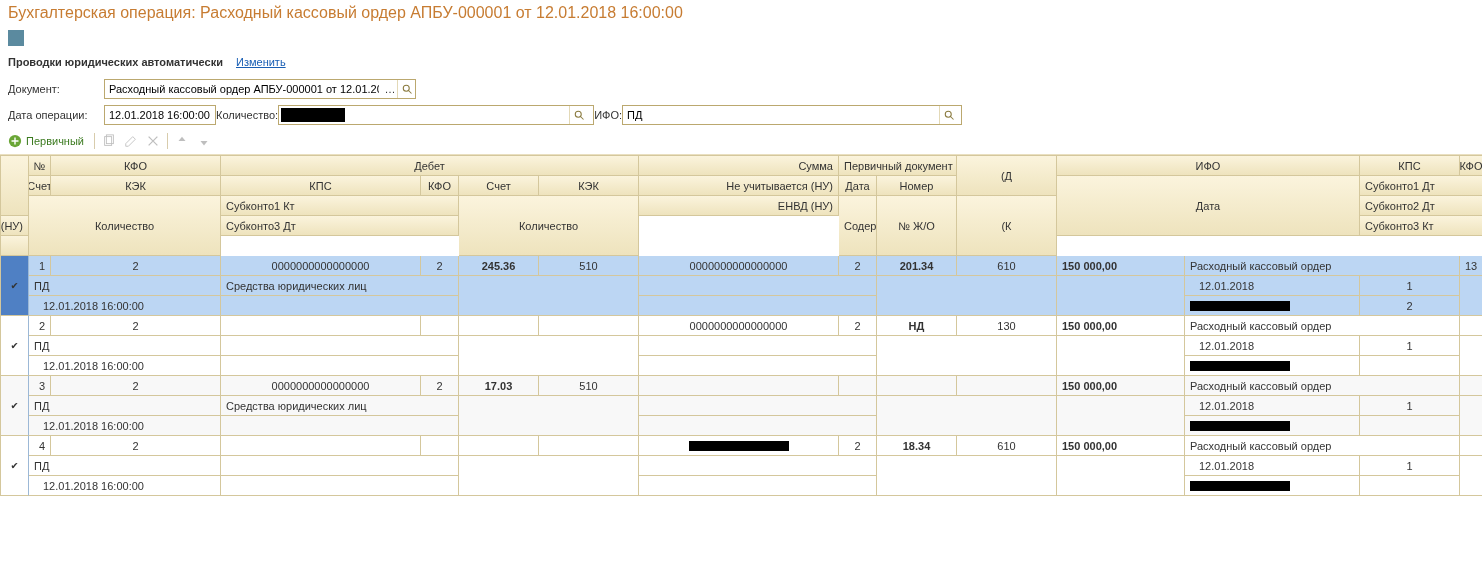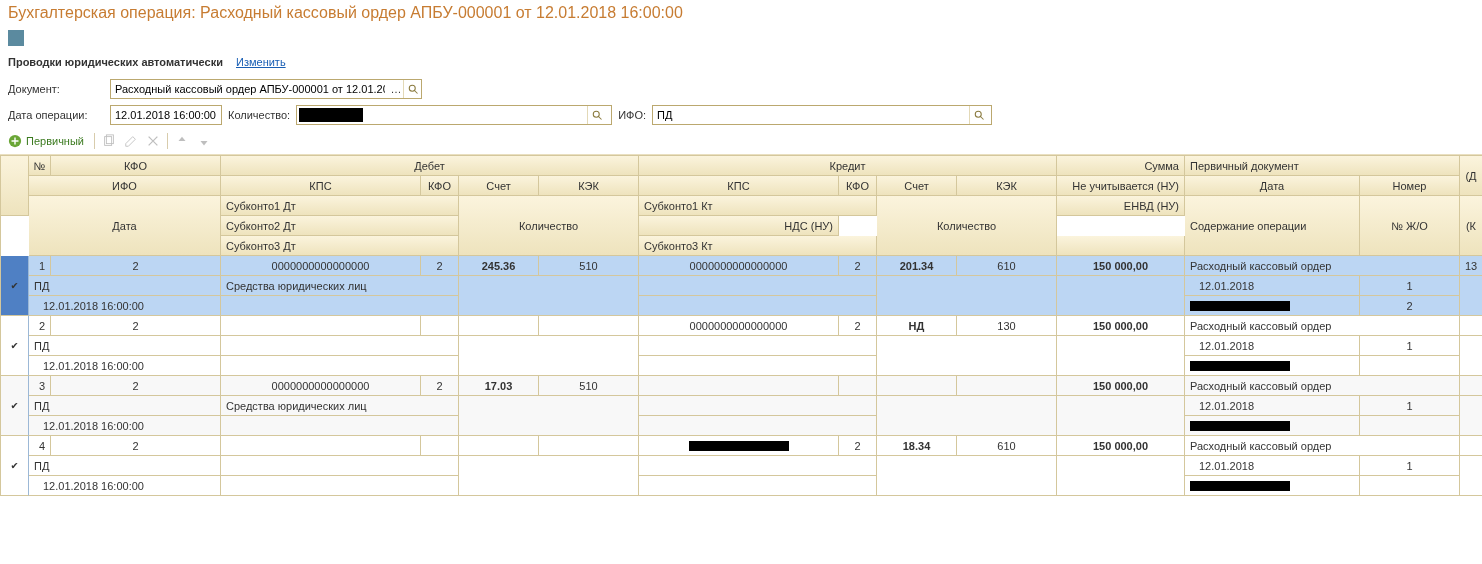--- a/index.html
+++ b/index.html
@@ -2,21 +2,21 @@
 <html><head>
 <meta charset="utf-8">
 <style>
   * { box-sizing: border-box; margin: 0; padding: 0; }
   body { font-family: Arial, sans-serif; font-size: 11px; color: #333; background: #fff; width: 1482px; }
   .title { color: #c77c32; font-size: 16px; padding: 4px 8px 6px 8px; font-weight: normal; }
   .toolbar-icon { width: 16px; height: 16px; background: #5b8a9f; margin: 2px 8px; display: inline-block; }
   .auto-row { padding: 6px 8px 8px 8px; }
   .auto-row b { font-weight: bold; margin-right: 10px; }
   .auto-row a { color: #1a5fb4; text-decoration: underline; cursor: pointer; }
-  .form-row { padding: 3px 8px; display: flex; align-items: center; gap: 6px; }
+  .form-row { padding: 3px 8px; display: flex; align-items: center; }
   .form-row label { min-width: 96px; display: inline-block; }
   .input-wrap { display: inline-flex; align-items: center; border: 1px solid #bba86f; background: #fff; height: 20px; }
   .input-wrap input { border: none; outline: none; padding: 2px 4px; font-size: 11px; font-family: inherit; }
   .input-wrap .mag { width: 18px; height: 18px; display: inline-flex; align-items: center; justify-content: center; cursor: pointer; border-left: 1px solid #e3d9b7; }
   .input-wrap .mag svg, .input-wrap .dots svg { width: 12px; height: 12px; }
   .input-wrap .dots { width: 14px; display: inline-flex; align-items: center; justify-content: center; cursor: pointer; }
   .redact { background: #000; display: inline-block; }
   .action-bar { padding: 4px 8px 4px 4px; display: flex; align-items: center; gap: 6px; border-bottom: 1px solid #e9dfc0; }
   .add-btn { display: inline-flex; align-items: center; gap: 4px; color: #3b7a1f; cursor: pointer; padding: 2px 4px; }
   .add-btn .plus { width: 14px; height: 14px; color: #3b7a1f; }
@@ -26,21 +26,21 @@
 
   
   .grid { display: grid; grid-template-columns: 28px 22px 170px 200px 38px 80px 100px 200px 38px 80px 100px 128px 175px 100px 23px; border-top: 1px solid #d4c79c; border-left: 1px solid #d4c79c; }
   .grid > div { border-right: 1px solid #d4c79c; border-bottom: 1px solid #d4c79c; padding: 3px 5px; min-height: 20px; display: flex; align-items: center; overflow: hidden; }
   .hdr { background: linear-gradient(#fbf4dd, #eee3bd); font-size: 11px; justify-content: center; text-align: center; white-space: nowrap; }
   .hdr.right { justify-content: flex-end; }
   .hdr.left { justify-content: flex-start; }
   .row .c { background: #fff; }
   .row.sel .c { background: #bcd6f3; }
   .row.alt .c { background: #f8f8f8; }
-  .c.right { justify-content: center; }
+  .c.right { justify-content: flex-start; }
   .c.center { justify-content: center; }
   .c.pl { padding-left: 14px; }
   .checkmark { font-family: monospace; display: flex; align-items: center; justify-content: center; }
   .num { justify-content: flex-end; }
   .edge { background: #d0e1f5; }
   .row .edge { border-right: 1px solid #9cb8d6; }
   .row.sel .edge { background:#4f80c4; }
   .black { background:#000; width:100px; height:10px; }
 </style>
 </head>
@@ -136,21 +136,20 @@
     </span>
 </div>
 
 
 <div class="grid">
 
   <div class="hdr" style="grid-row:span 3"></div>
   <div class="hdr">№</div>
   <div class="hdr">КФО</div>
   <div class="hdr" style="grid-column:span 4">Дебет</div>
-  <div class="hdr" style="grid-column:span 4">Кредит</div>
   <div class="hdr right">Сумма</div>
   <div class="hdr left" style="grid-column:span 2">Первичный документ</div>
   <div class="hdr" style="grid-row:span 2">(Д</div>
 
   <div class="hdr" style="grid-column:span 2">ИФО</div>
   <div class="hdr">КПС</div>
   <div class="hdr">КФО</div>
   <div class="hdr">Счет</div>
   <div class="hdr">КЭК</div>
   <div class="hdr">КПС</div>

